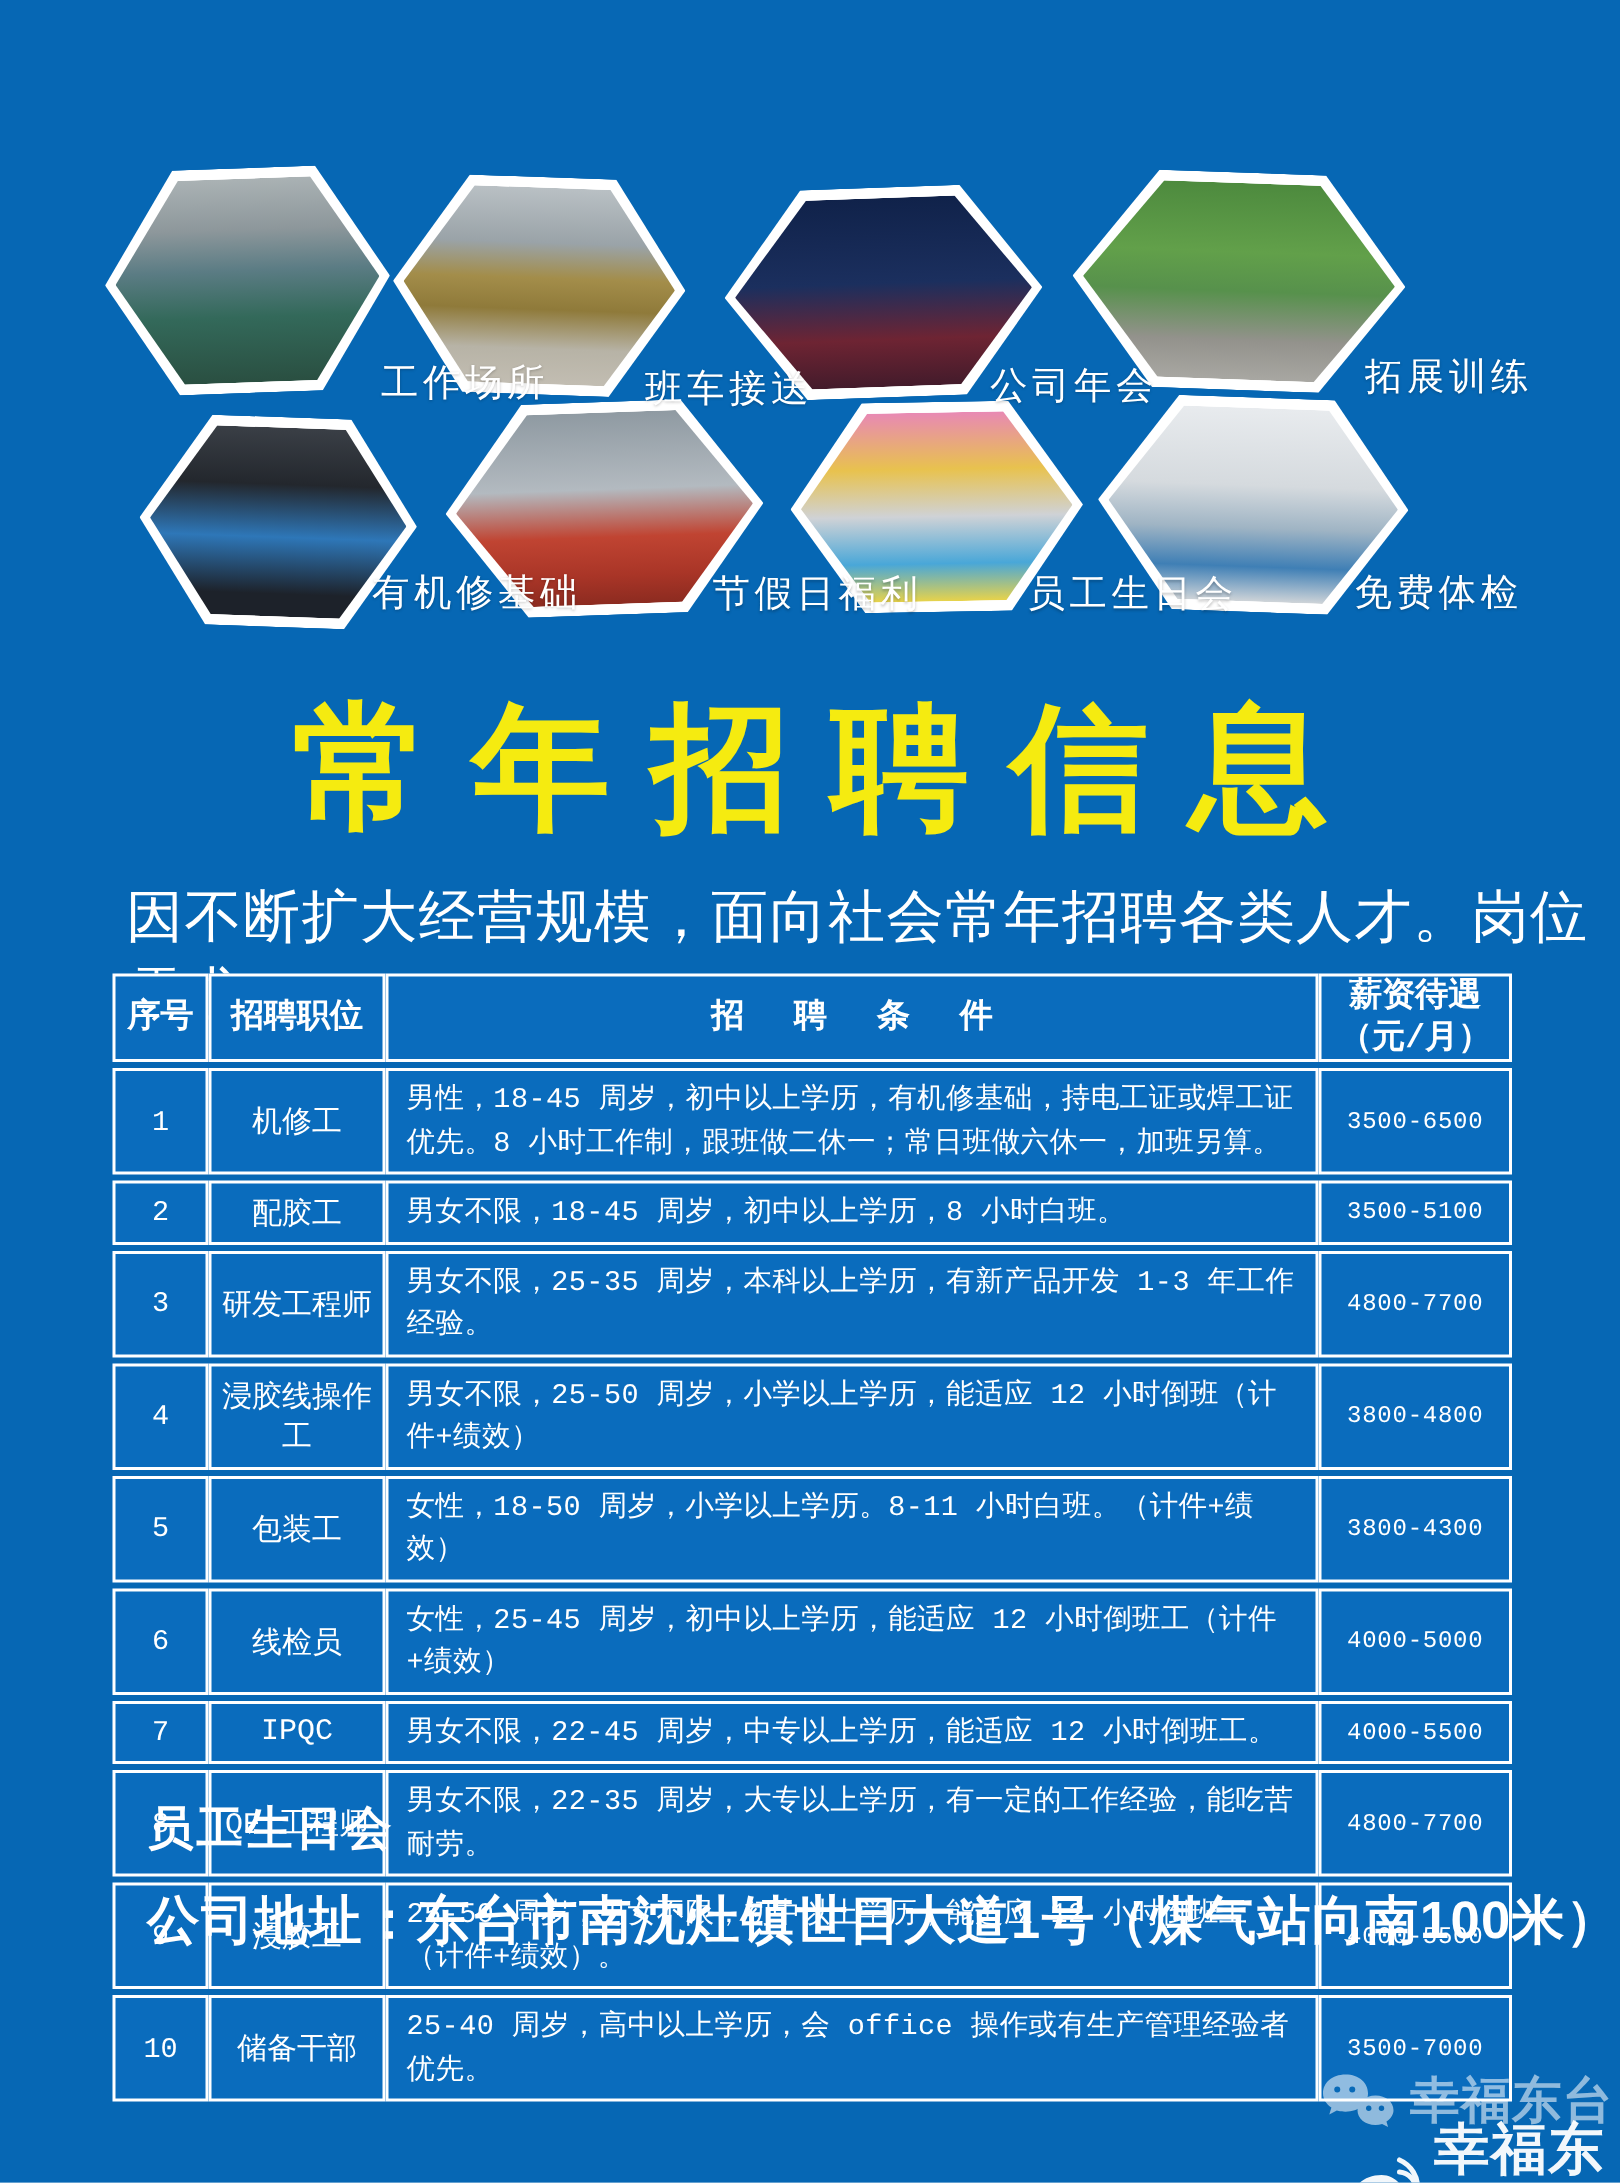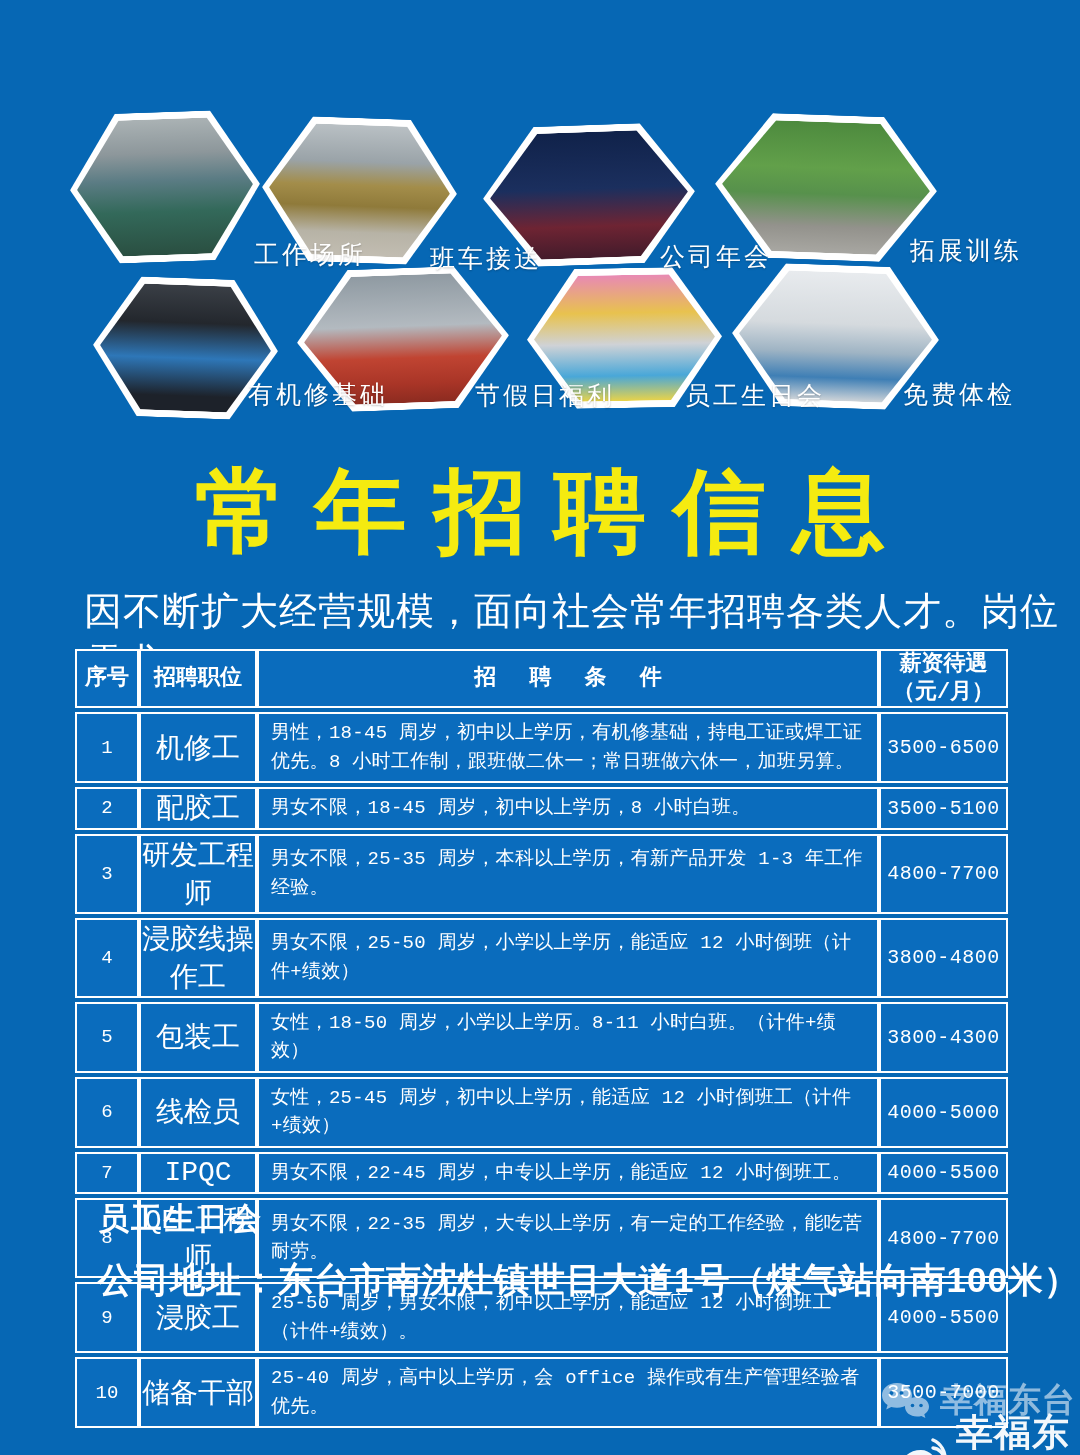--- a/index.html
+++ b/index.html
@@ -45,22 +45,22 @@
            letter-spacing:1px; font-weight:500; }
 
   
   .job-table-wrap { position:absolute; left:75px; top:645px; width:866px;font-family:Liberation Mono, monospace; }
   table { width:100%; border-collapse:separate; border-spacing:0 4px; table-layout:fixed; }
   th,td { border:2px solid #ffffff; background:#0a6cbd; color:#ffffff; vertical-align:middle; }
   th { font-size:22px; font-weight:700; height:56px; line-height:1.25; }
   th.req-h { letter-spacing:10px; text-indent:10px; }
   td { font-size:19px; height:40px; }
   td.c-no, td.c-pos, td.c-sal { text-align:center; }
-  td.c-pos { font-size:28px; }
-  td.c-sal { font-size:20px; letter-spacing:0.5px; }
+  td.c-pos { font-size:20px; }
+  td.c-sal { font-size:16px; letter-spacing:0.5px; }
   td.c-req { text-align:left; padding:5px 12px; line-height:1.5; letter-spacing:0.3px; }
   col.w-no  { width:64px; }
   col.w-pos { width:118px; }
   col.w-req { width:622px; }
   col.w-sal { width:129px; }
 
   
   .contact { position:absolute; left:98px; top:1198px; color:#ffffff; }
   .contact-heading { font-size:31px; font-weight:700; letter-spacing:2px; }
   .contact-line { margin-top:17px; font-size:35px; font-weight:700; letter-spacing:1px; white-space:pre; }

